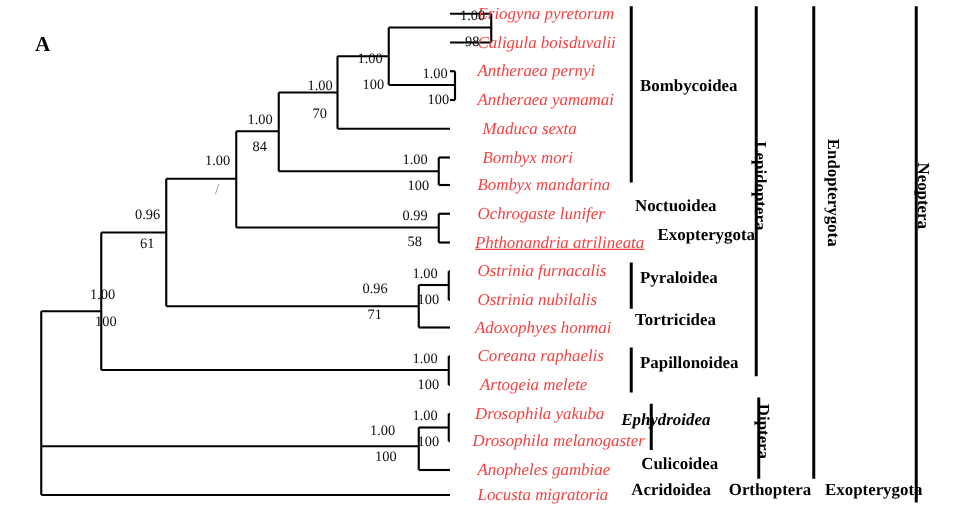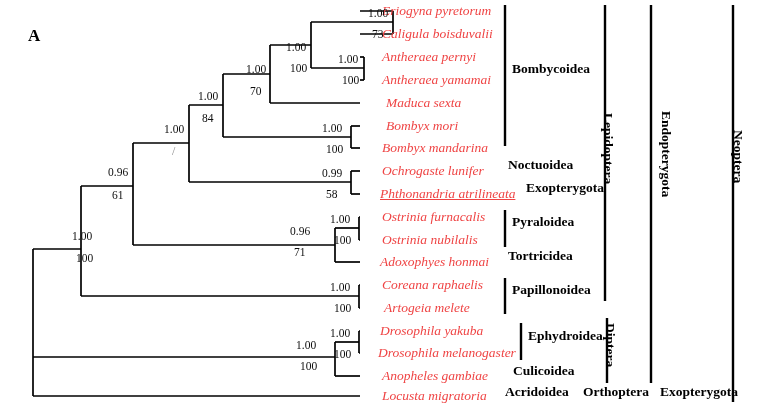--- a/index.html
+++ b/index.html
@@ -149,21 +149,21 @@
       <div class="taxon" style="left: 380px; top: 255px;">Adoxophyes honmai</div>
       <div class="taxon" style="left: 382px; top: 278px;">Coreana raphaelis</div>
       <div class="taxon" style="left: 384px; top: 301px;">Artogeia melete</div>
       <div class="taxon" style="left: 380px; top: 324px;">Drosophila yakuba</div>
       <div class="taxon" style="left: 378px; top: 346px;">Drosophila melanogaster</div>
       <div class="taxon" style="left: 382px; top: 369px;">Anopheles gambiae</div>
       <div class="taxon" style="left: 382px; top: 389px;">Locusta migratoria</div>
     </div>
   <div id="support-layer">
       <div class="support" style="left: 368px; top: 8px;">1.00</div>
-      <div class="support" style="left: 372px; top: 29px;">73</div>
+      <div class="support" style="left: 372px; top: 29px;">98</div>
       <div class="support" style="left: 338px; top: 54px;">1.00</div>
       <div class="support" style="left: 342px; top: 75px;">100</div>
       <div class="support" style="left: 286px; top: 42px;">1.00</div>
       <div class="support" style="left: 290px; top: 63px;">100</div>
       <div class="support" style="left: 246px; top: 64px;">1.00</div>
       <div class="support" style="left: 250px; top: 86px;">70</div>
       <div class="support" style="left: 322px; top: 123px;">1.00</div>
       <div class="support" style="left: 326px; top: 144px;">100</div>
       <div class="support" style="left: 198px; top: 91px;">1.00</div>
       <div class="support" style="left: 202px; top: 113px;">84</div>
@@ -186,21 +186,21 @@
       <div class="support" style="left: 296px; top: 340px;">1.00</div>
       <div class="support" style="left: 300px; top: 361px;">100</div>
     </div>
   <div id="clades-layer">
       <div class="clade" style="left: 512px; top: 62px;">Bombycoidea</div>
       <div class="clade" style="left: 508px; top: 158px;">Noctuoidea</div>
       <div class="clade" style="left: 526px; top: 181px;">Exopterygota</div>
       <div class="clade" style="left: 512px; top: 215px;">Pyraloidea</div>
       <div class="clade" style="left: 508px; top: 249px;">Tortricidea</div>
       <div class="clade" style="left: 512px; top: 283px;">Papillonoidea</div>
-      <div class="clade" style="left: 528px; top: 329px;">Ephydroidea</div>
+      <div class="clade" style="left: 497px; top: 329px; font-style: italic;">Ephydroidea</div>
       <div class="clade" style="left: 513px; top: 364px;">Culicoidea</div>
       <div class="clade" style="left: 505px; top: 385px;">Acridoidea</div>
       <div class="clade" style="left: 583px; top: 385px;">Orthoptera</div>
       <div class="clade" style="left: 660px; top: 385px;">Exopterygota</div>
       <div class="clade vertical" style="left: 615px; top: 113px;">Lepidoptera</div>
       <div class="clade vertical" style="left: 617px; top: 323px;">Diptera</div>
       <div class="clade vertical" style="left: 673px; top: 111px;">Endopterygota</div>
       <div class="clade vertical" style="left: 745px; top: 130px;">Neoptera</div>
     </div>
 

